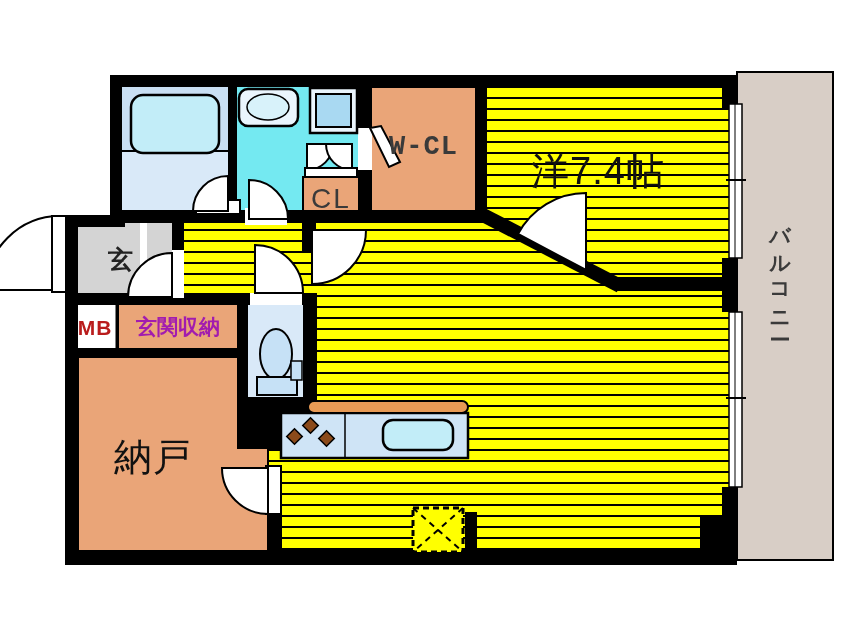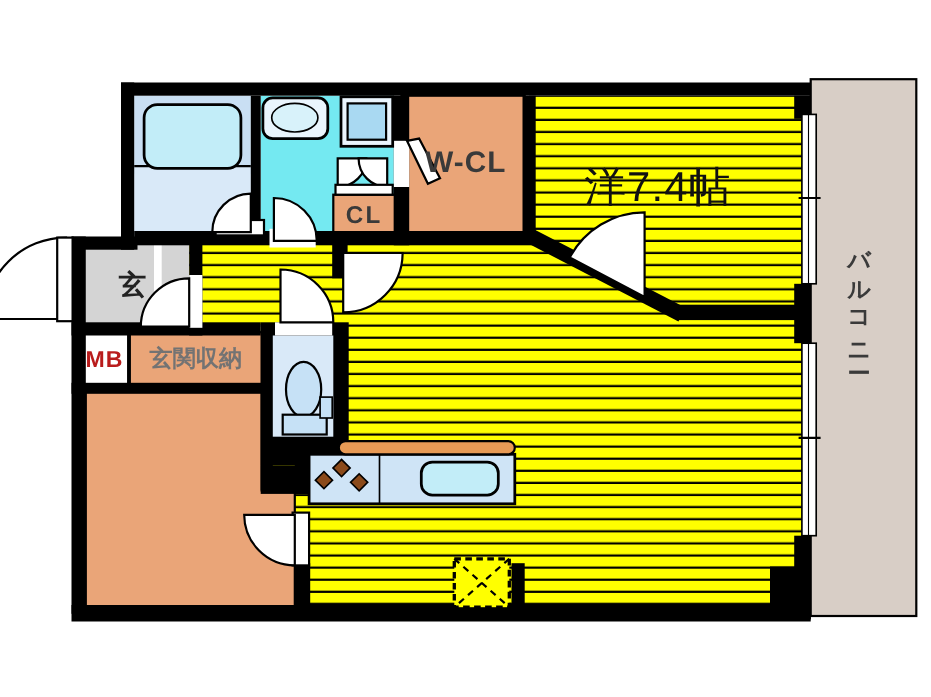--- a/index.html
+++ b/index.html
@@ -9,22 +9,22 @@
     --wall-black:#000000; --counter-orange:#e89a55; --counter-body:#cfe4f6;
     --label-dark:#111111; --label-gray:#3a3a3a;
   }
   html,body{margin:0;padding:0;background:#ffffff;}
   #plan{position:relative;width:846px;height:634px;background:#fff;overflow:hidden;
         font-family:"Liberation Sans","DejaVu Sans",sans-serif;}
   #plan svg{position:absolute;left:0;top:0;}
   .lbl{position:absolute;color:var(--label-dark);white-space:nowrap;line-height:1;}
   .lbl-big{font-size:38px;font-weight:normal;letter-spacing:1px;}
   .lbl-mid{font-size:27px;font-weight:bold;color:var(--label-gray);letter-spacing:1px;}
-  .lbl-sm{font-size:21px;font-weight:bold;color:#737373;}
-  .lbl-cl{font-size:22px;font-weight:bold;color:var(--label-gray);letter-spacing:2px;}
+  .lbl-sm{font-size:21px;font-weight:bold;color:#a21caf;}
+  .lbl-cl{font-size:28px;font-weight:normal;color:var(--label-gray);letter-spacing:2px;}
   .lbl-mb{font-size:21px;font-weight:bold;color:#b91c1c;letter-spacing:1px;}
   .lbl-gen{font-size:25px;font-weight:bold;color:#222;}
   .lbl-balcony{font-size:21px;font-weight:bold;color:var(--label-gray);
     writing-mode:vertical-rl;text-orientation:upright;letter-spacing:5px;}
   .ctr{text-align:center;}
 </style>
 </head>
 <body>
 
 <div id="plan">
@@ -141,19 +141,20 @@
     <rect x="383" y="420" width="70" height="30" rx="10" style="fill:var(--basin-cyan)" stroke="#000" stroke-width="2.5"></rect>
     <g>
       <rect x="413" y="508" width="50" height="44" style="fill:var(--room-yellow)" stroke="#000" stroke-width="3" stroke-dasharray="6,4"></rect>
       <line x1="413" y1="508" x2="463" y2="552" stroke="#000" stroke-width="2" stroke-dasharray="6,5"></line>
       <line x1="463" y1="508" x2="413" y2="552" stroke="#000" stroke-width="2" stroke-dasharray="6,5"></line>
     </g>
   </g>
 </svg>
 
   <div class="lbl lbl-big ctr" style="left:478px;top:152px;width:240px;">洋7.4帖</div>
-  <div class="lbl lbl-mid ctr" style="left:372px;top:134px;width:103px;">W-CL</div>
+  <div class="lbl lbl-big ctr" style="left:92px;top:438px;width:122px;">納戸</div>
+  <div class="lbl lbl-mid ctr" style="left:372px;top:134px;width:103px;font-family:Liberation Mono, monospace;">W-CL</div>
   <div class="lbl lbl-cl ctr" style="left:303px;top:185px;width:56px;">CL</div>
   <div class="lbl lbl-gen" style="left:108px;top:247px;">玄</div>
   <div class="lbl lbl-sm ctr" style="left:118px;top:316px;width:120px;">玄関収納</div>
   <div class="lbl lbl-mb ctr" style="left:73px;top:317px;width:44px;">MB</div>
   <div class="lbl lbl-balcony" style="left:770px;top:212px;height:170px;">バルコニー</div>
 </div>
 
 </body></html>

